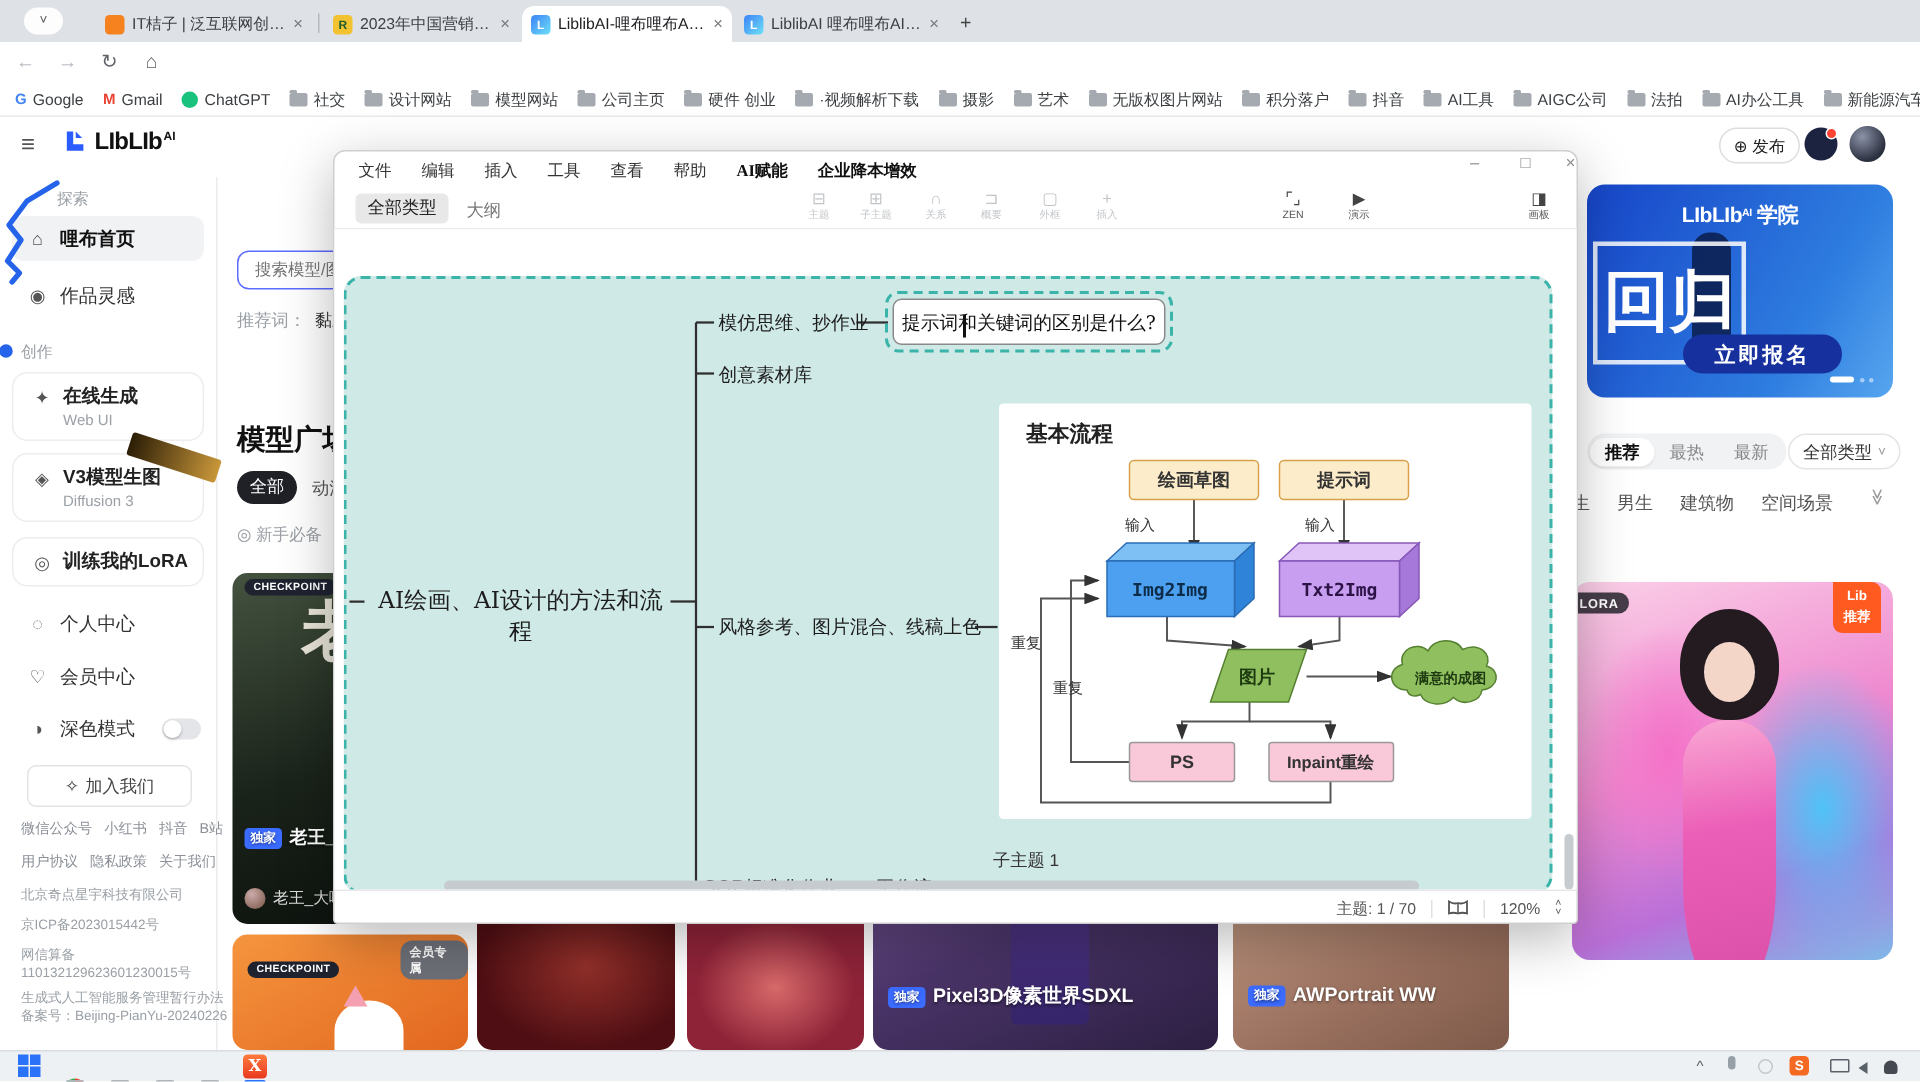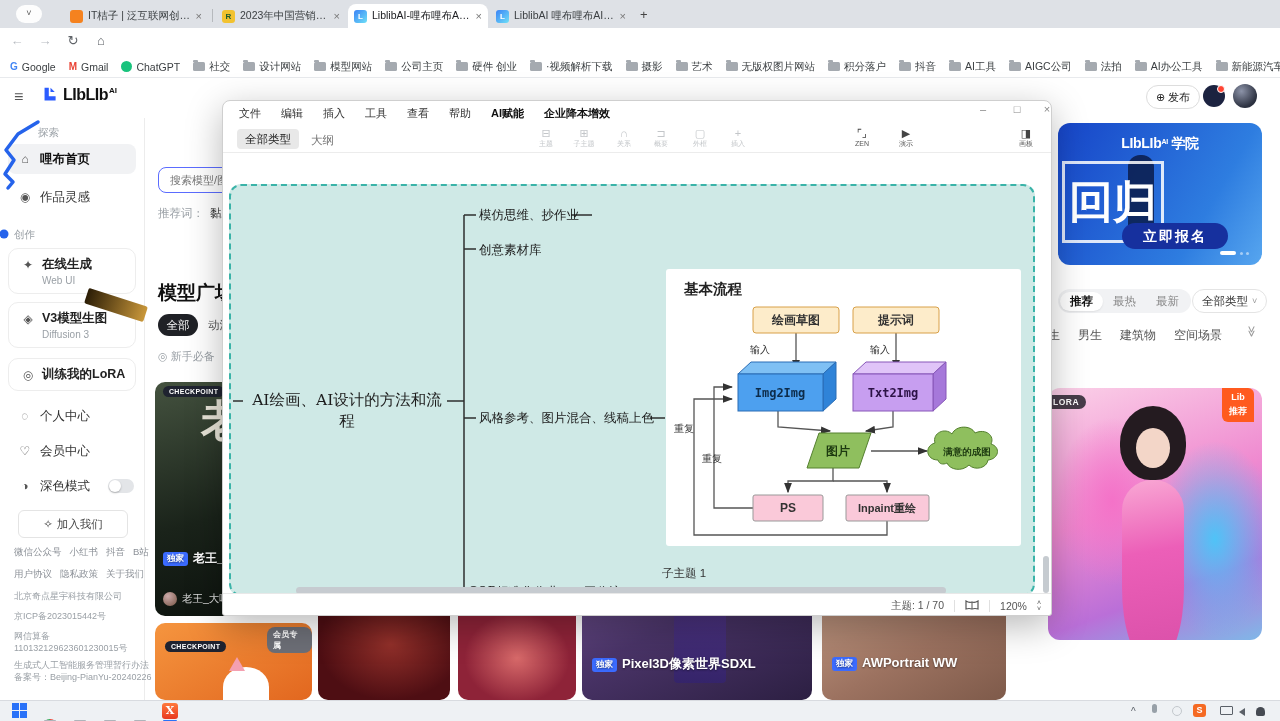--- a/index.html
+++ b/index.html
@@ -138,21 +138,21 @@
   .lora-type{position:absolute;left:1046px;top:395px;background:rgba(20,22,30,.78);color:#fff;font-size:8.5px;font-weight:bold;
     border-radius:0 8px 8px 0;padding:2px 7px;letter-spacing:.5px;}
 
   .scribble{position:absolute;left:0;top:116px;pointer-events:none;}
 
   
   .mm-window{position:absolute;left:222px;top:100px;width:830px;height:516px;background:#fff;border:1px solid #cfcfcf;
     border-radius:8px 8px 3px 3px;box-sizing:border-box;box-shadow:0 10px 36px rgba(0,0,0,.28);}
   .mm-titlebar{position:absolute;left:0;top:0;width:100%;height:24px;display:flex;align-items:center;gap:20px;
     padding-left:16px;box-sizing:border-box;font-size:11px;color:#333;}
-  .mm-menu.strong{font-weight:bold;color:#111;}
+  .mm-menu.strong{font-weight:bold;color:#111;font-family:Liberation Serif, serif;}
   .mm-ctrl{position:absolute;top:2px;font-size:11px;color:#888;width:16px;text-align:center;}
   .mm-toolrow{position:absolute;left:0;top:24px;width:100%;height:28px;border-bottom:1px solid #ececec;box-sizing:border-box;}
   .vtab{position:absolute;font-size:11.5px;}
   .vtab.sel{left:14px;top:4px;width:62px;height:20px;background:#e8e8e8;border-radius:4px;text-align:center;line-height:20px;color:#222;}
   .vtab.plain{left:88px;top:8px;color:#777;}
   .tool{position:absolute;top:2px;width:34px;text-align:center;color:#c3c6c9;}
   .tool .ic{font-size:11px;display:block;line-height:12px;}
   .tool .lb{font-size:7px;display:block;line-height:9px;}
   .tool.on{color:#555;}
   .tool.on .ic{color:#444;}
@@ -579,20 +579,26 @@
         </g>
       </svg>
 
       <div class="mm-node serif" style="left:24px;top:237px;width:200px;text-align:center;font-size:15.5px;">AI绘画、AI设计的方法和流程</div>
       <div class="mm-node serif" style="left:256px;top:54px;font-size:12.5px;">模仿思维、抄作业</div>
       <div class="mm-node serif" style="left:256px;top:89px;font-size:12.5px;">创意素材库</div>
       <div class="mm-node serif" style="left:256px;top:257px;font-size:12.5px;">风格参考、图片混合、线稿上色</div>
       <div class="mm-node serif" style="left:246px;top:431px;font-size:12.5px;">SOP标准化作业</div>
       <div class="mm-node serif" style="left:361px;top:431px;font-size:12.5px;">工作流</div>
 
+      <div class="child-wrap">
+        <div class="child-node serif">
+          <span>提示词和关键词的区别是什么?</span>
+          <span class="caret"></span>
+        </div>
+      </div>
 
       <div class="flow-panel">
         <div class="flow-title">基本流程</div>
         <svg width="355" height="277" viewBox="0 0 355 277" style="position:absolute;left:0;top:0;">
           <defs>
             <marker id="arr" markerWidth="8" markerHeight="6" refX="7" refY="3" orient="auto">
               <path d="M0,0 L8,3 L0,6 Z" fill="#333"></path>
             </marker>
           </defs>
           <g stroke="#555" stroke-width="1.3" fill="none">

